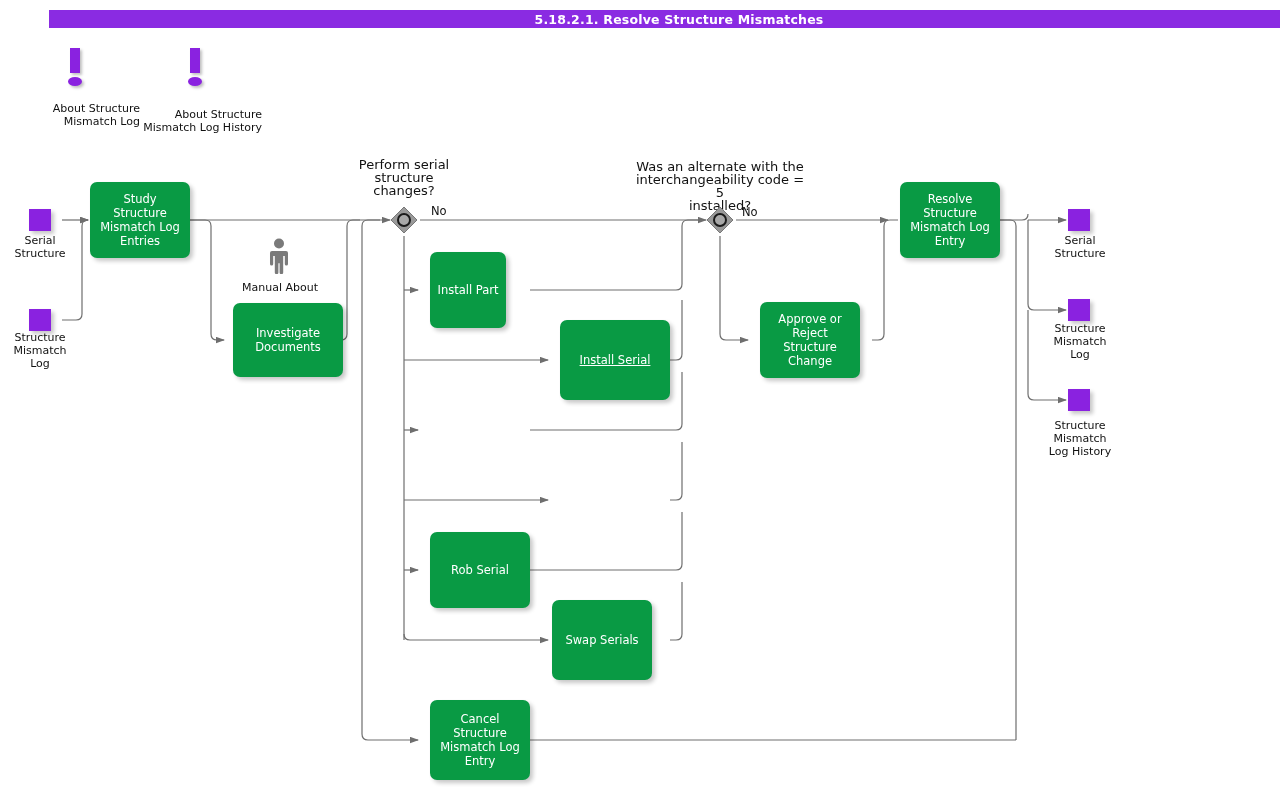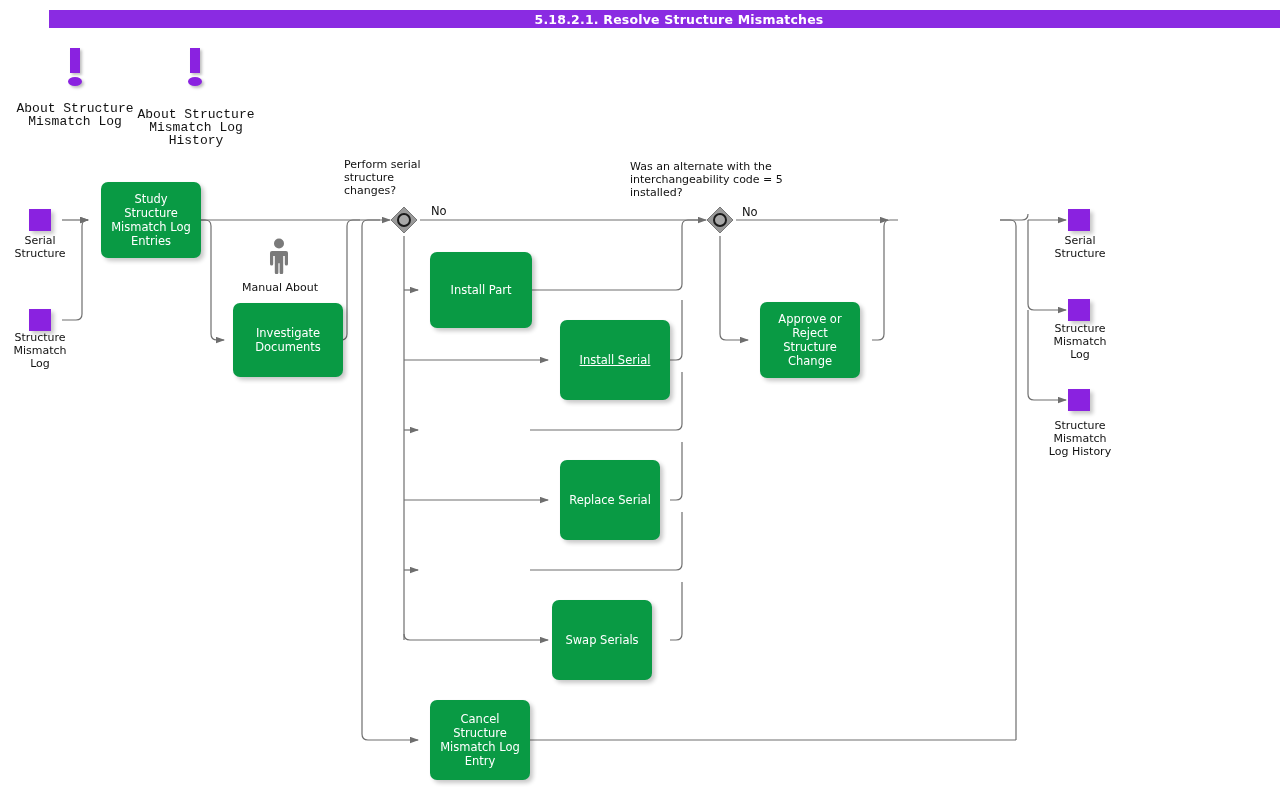--- a/index.html
+++ b/index.html
@@ -71,23 +71,24 @@
     position: absolute;
     font-size: 11px;
     line-height: 13px;
     color: #111111;
     text-align: center;
     white-space: pre-line;
   }
   
   .qlabel {
     position: absolute;
-    font-size: 11px;
+    font-size: 13px;
     line-height: 13px;
     color: #111111;
+    text-align: center;
     white-space: pre-line;
   }
   .edge-label {
     position: absolute;
     font-size: 11.5px;
     color: #111111;
   }
   
   .note {
     position: absolute;
@@ -112,26 +113,25 @@
     left: 16px;
     top: 29px;
     width: 14px;
     height: 9px;
     border-radius: 50%;
     background: #8A22E0;
     box-shadow: 2px 2px 3px rgba(0,0,0,0.25);
   }
   .note-label {
     position: absolute;
-    font-size: 13px;
+    font-size: 11px;
     line-height: 13px;
     color: #111111;
-    text-align: center;
+    text-align: right;
     white-space: pre-line;
-    font-family: Liberation Mono, monospace;
   }
   
   .person {
     position: absolute;
     width: 26px;
     height: 36px;
   }
   .person-label {
     position: absolute;
     font-size: 11px;
@@ -227,53 +227,57 @@
 
   <div class="obj" style="left:29px; top:209px;"></div>
   <div class="obj-label" style="left:0px; top:234px; width:80px;">Serial
 Structure</div>
 
   <div class="obj" style="left:29px; top:309px;"></div>
   <div class="obj-label" style="left:0px; top:331px; width:80px;">Structure
 Mismatch
 Log</div>
 
-  <div class="act" style="left:90px; top:182px; width:100px; height:76px;margin-left:11px;">Study Structure
+  <div class="act" style="left:90px; top:182px; width:100px; height:76px;">Study Structure
 Mismatch Log
 Entries</div>
 
   <div class="person" style="left:266px; top:238px;">
     <svg viewBox="0 0 26 36" width="26" height="36">
       <circle cx="13" cy="5.5" r="5" fill="#7A7A7A"></circle>
       <path d="M6,13 h14 a2,2 0 0 1 2,2 v11 a1.6,1.6 0 0 1 -3.2,0 v-8 h-1.6 v16.4 a1.8,1.8 0 0 1 -3.6,0 v-9.2 h-1.2 v9.2 a1.8,1.8 0 0 1 -3.6,0 v-16.4 h-1.6 v8 a1.6,1.6 0 0 1 -3.2,0 v-11 a2,2 0 0 1 2,-2 z" fill="#7A7A7A"></path>
     </svg>
   </div>
   <div class="person-label" style="left:220px; top:281px; width:120px;">Manual About</div>
 
   <div class="act" style="left:224px; top:303px; width:110px; height:74px;margin-left:9px;">Investigate
 Documents</div>
 
-  <div class="act" style="left:430px; top:252px; width:102px; height:76px;">Install Part</div>
+  <div class="act" style="left:430px; top:252px; width:76px; height:76px;">Install Part</div>
 
   <div class="act" style="left:560px; top:320px; width:110px; height:80px;text-decoration:underline;">Install Serial</div>
 
 
-  <div class="act" style="left:560px; top:460px; width:100px; height:80px;">Replace Serial</div>
-
+
+  <div class="act" style="left:430px; top:532px; width:100px; height:76px;">Rob Serial</div>
 
   <div class="act" style="left:552px; top:600px; width:100px; height:80px;">Swap Serials</div>
 
   <div class="act" style="left:430px; top:700px; width:100px; height:80px;">Cancel Structure
 Mismatch Log
 Entry</div>
 
   <div class="act" style="left:760px; top:302px; width:100px; height:76px;">Approve or
 Reject Structure
 Change</div>
 
+  <div class="act" style="left:900px; top:182px; width:100px; height:76px;">Resolve
+Structure
+Mismatch Log
+Entry</div>
 
   <div class="qlabel" style="left:344px; top:158px; width:120px;">Perform serial
 structure
 changes?</div>
   <div class="diamond" style="left:390px; top:206px;">
     <svg viewBox="0 0 28 28" width="28" height="28">
       <path d="M14,1 L27,14 L14,27 L1,14 z" fill="#9A9A9A" stroke="#777777" stroke-width="1"></path>
       <circle cx="14" cy="14" r="6" fill="#A8A8A8" stroke="#1A1A1A" stroke-width="2"></circle>
     </svg>
   </div>

